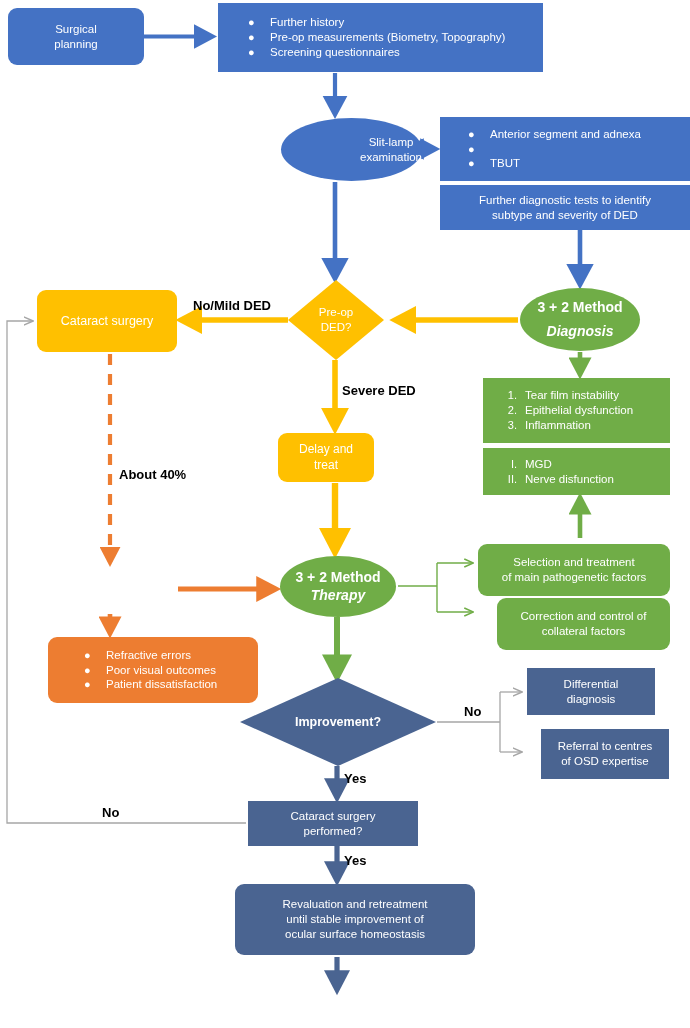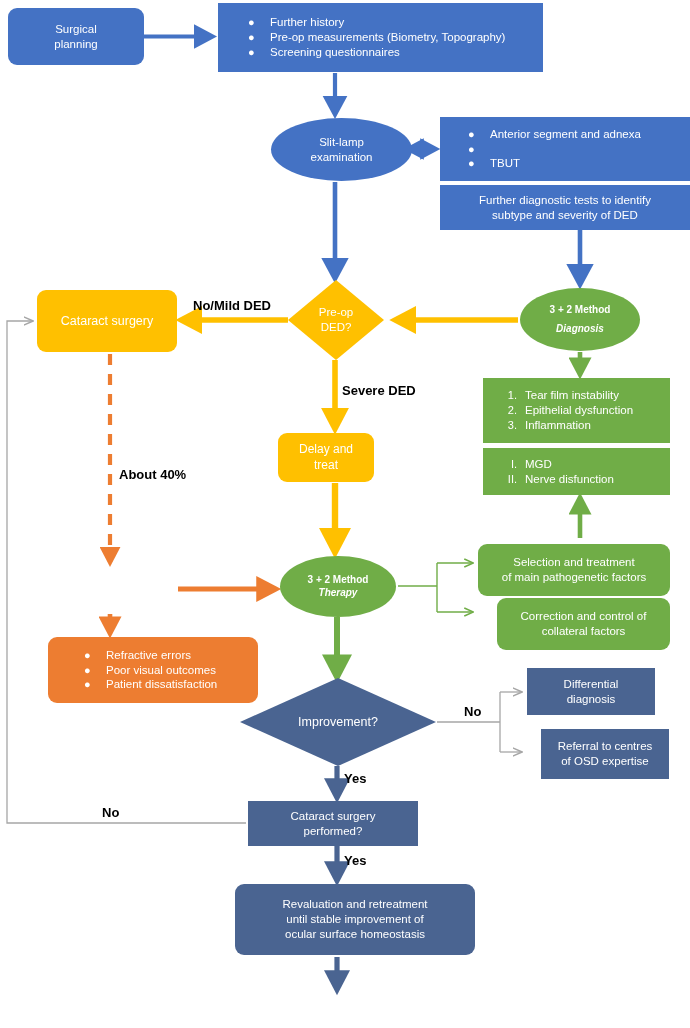--- a/index.html
+++ b/index.html
@@ -85,21 +85,21 @@
     position: absolute;
     color: #000000;
     font-weight: bold;
     font-size: 13px;
     white-space: nowrap;
     z-index: 3;
   }
   .t115  { font-size: 11.5px; }
   .t12   { font-size: 12px; }
   .t125  { font-size: 12.5px; }
-  .t10   { font-size: 10px; }
+  .t10   { font-size: 14px; }
   .ital  { font-style: italic; }
   .bold  { font-weight: bold; }
   .stack > div { display: block; }
 </style>
 </head>
 <body>
 
 <div id="canvas">
 
   <svg id="edges" viewBox="0 0 690 1028">
@@ -196,21 +196,21 @@
         <span class="mk">●</span>
         <span class="tx">Pre-op measurements (Biometry, Topography)</span>
       </div>
       <div class="row">
         <span class="mk">●</span>
         <span class="tx">Screening questionnaires</span>
       </div>
     </div>
   </div>
 
-  <div class="node blue ellipse t115" style="left:271px; top:118px; width:141px; height:63px;">
+  <div class="node blue ellipse t115" style="left:281px; top:118px; width:141px; height:63px;justify-content:flex-end;">
     <div class="stack">
       <div>Slit-lamp</div>
       <div>examination</div>
     </div>
   </div>
 
   <div class="node blue sharp t115" style="left:440px; top:117px; width:250px; height:64px; padding:5px 8px 5px 28px;">
     <div class="bullets">
       <div class="row">
         <span class="mk">●</span>
@@ -323,21 +323,21 @@
     </div>
   </div>
 
   <div class="node green rounded t115" style="left:497px; top:598px; width:173px; height:52px;">
     <div class="stack">
       <div>Correction and control of</div>
       <div>collateral factors</div>
     </div>
   </div>
 
-  <div class="node diamond t125" style="left:240px; top:678px; width:196px; height:88px;">
+  <div class="node diamond t125" style="left:240px; top:678px; width:196px; height:88px;font-weight:bold;">
     <svg class="dshape" viewBox="0 0 196 88" preserveAspectRatio="none">
       <polygon points="98,0 196,44 98,88 0,44" fill="#4A6491"></polygon>
     </svg>
     <div class="dtext">Improvement?</div>
   </div>
 
   <div class="node blue-dark sharp t115" style="left:527px; top:668px; width:128px; height:47px;">
     <div class="stack">
       <div>Differential</div>
       <div>diagnosis</div>

